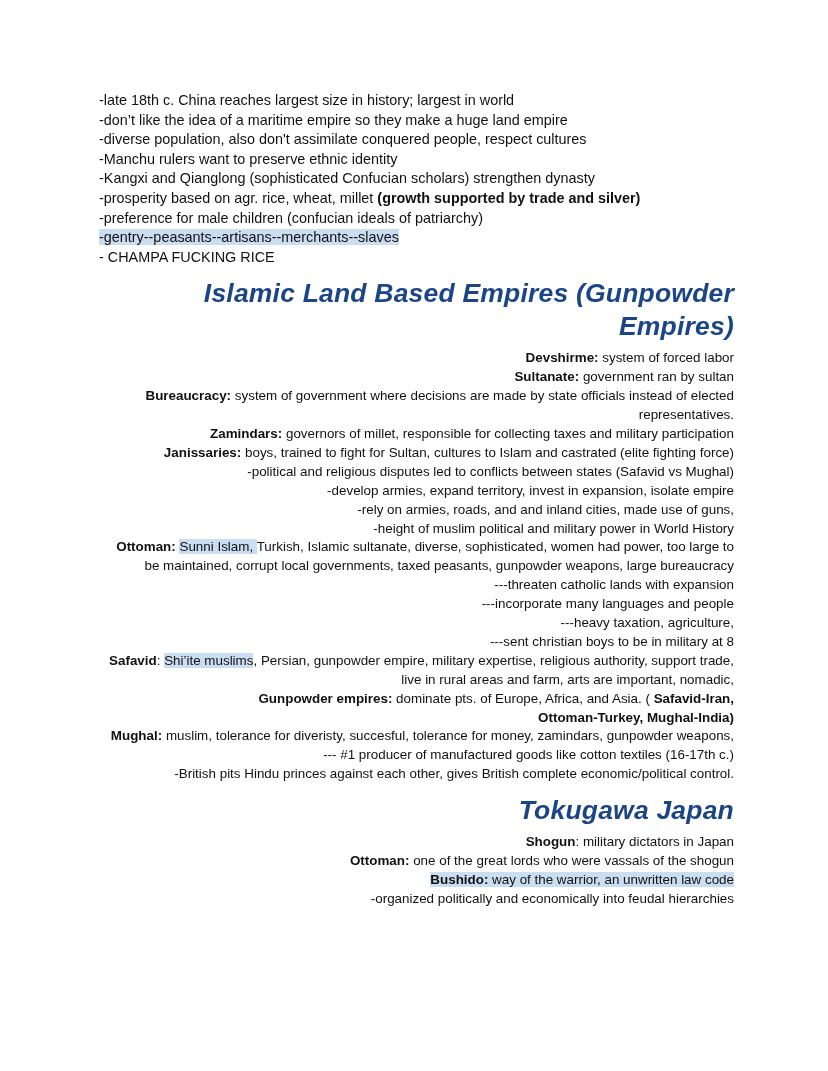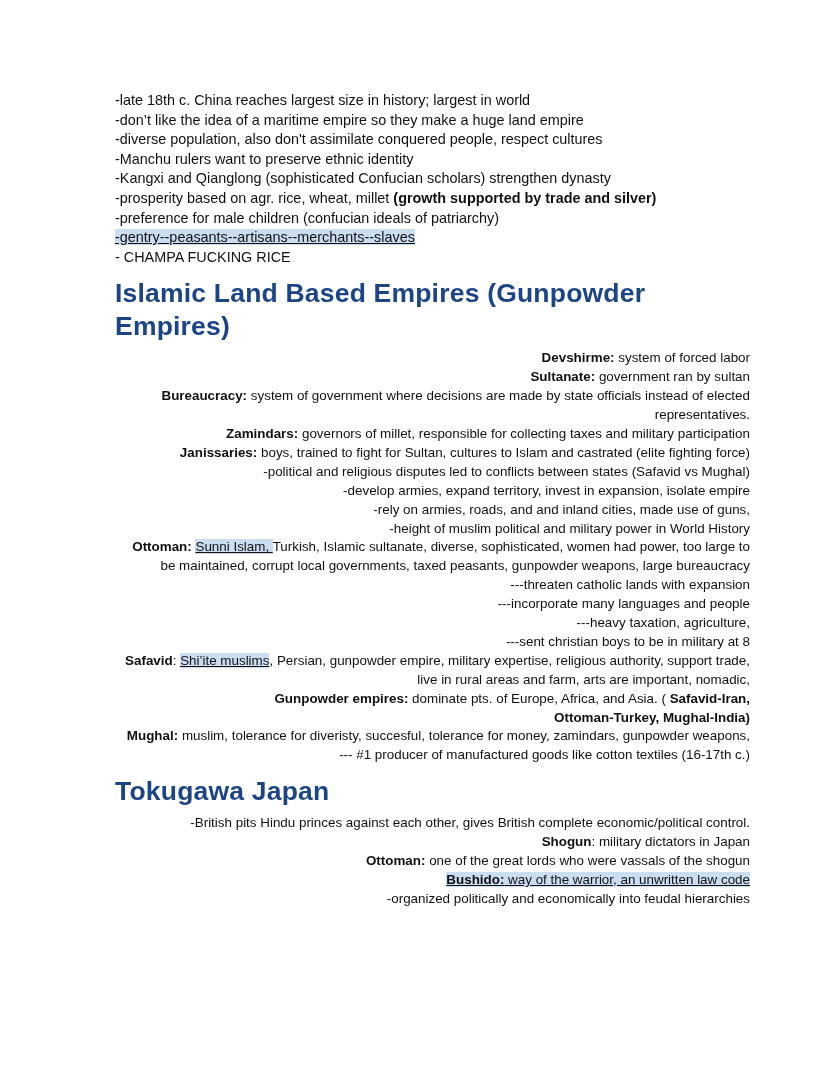--- a/index.html
+++ b/index.html
@@ -13,47 +13,48 @@
   body{
     width:828px;height:1071px;overflow:hidden;
     background:var(--page-bg);
     font-family:"Liberation Sans","DejaVu Sans",sans-serif;
     color:var(--text-color);
   }
   .doc-page{
     position:relative;
     width:748px;height:1071px;
     background:var(--page-bg);
-    margin-left:16px;
   }
   .doc-content{
     position:absolute;
     left:99px;top:91px;
     width:635px;
   }
   .block{margin:0;padding:0;}
   .para-lg{
     font-size:14.4px;
     line-height:19.6px;
   }
   .para-sm{
     font-size:13.4px;
     line-height:18.9px;
     text-align:right;
   }
   .h1{
     font-size:26.5px;
     line-height:33px;
     font-weight:bold;
+    font-style:italic;
     color:var(--heading-color);
     margin:10px 0 6px 0;
     letter-spacing:0.2px;
+    text-align:right;
   }
   .bold{font-weight:bold;}
-  .highlight{background:var(--highlight-color);text-decoration:underline;}
+  .highlight{background:var(--highlight-color);}
 </style>
 </head>
 <body>
 
 <div class="doc-page">
   <div class="doc-content" id="doc-content">
       <div class="block para-lg"><span>-late 18th c. China reaches largest size in history; largest in world</span></div>
       <div class="block para-lg"><span>-don’t like the idea of a maritime empire so they make a huge land empire</span></div>
       <div class="block para-lg"><span>-diverse population, also don't assimilate conquered people, respect cultures</span></div>
       <div class="block para-lg"><span>-Manchu rulers want to preserve ethnic identity</span></div>
@@ -74,20 +75,20 @@
       <div class="block para-sm"><span>-height of muslim political and military power in World History</span></div>
       <div class="block para-sm"><span class="bold">Ottoman:</span><span> </span><span class="highlight">Sunni Islam, </span><span>Turkish, Islamic sultanate, diverse, sophisticated, women had power, too large to be maintained, corrupt local governments, taxed peasants, gunpowder weapons, large bureaucracy</span></div>
       <div class="block para-sm"><span>---threaten catholic lands with expansion</span></div>
       <div class="block para-sm"><span>---incorporate many languages and people</span></div>
       <div class="block para-sm"><span>---heavy taxation, agriculture,</span></div>
       <div class="block para-sm"><span>---sent christian boys to be in military at 8</span></div>
       <div class="block para-sm"><span class="bold">Safavid</span><span>: </span><span class="highlight">Shi’ite muslims</span><span>, Persian, gunpowder empire, military expertise, religious authority, support trade, live in rural areas and farm, arts are important, nomadic,</span></div>
       <div class="block para-sm"><span class="bold">Gunpowder empires:</span><span> dominate pts. of Europe, Africa, and Asia. ( </span><span class="bold">Safavid-Iran,</span><br><span class="bold">Ottoman-Turkey, Mughal-India)</span></div>
       <div class="block para-sm"><span class="bold">Mughal:</span><span> muslim, tolerance for diveristy, succesful, tolerance for money, zamindars, gunpowder weapons,</span></div>
       <div class="block para-sm"><span>--- #1 producer of manufactured goods like cotton textiles (16-17th c.)</span></div>
+      <div class="block para-sm"><span>-British pits Hindu princes against each other, gives British complete economic/political control.</span></div>
       <div class="block h1"><span>Tokugawa Japan</span></div>
-      <div class="block para-sm"><span>-British pits Hindu princes against each other, gives British complete economic/political control.</span></div>
       <div class="block para-sm"><span class="bold">Shogun</span><span>: military dictators in Japan</span></div>
       <div class="block para-sm"><span class="bold">Ottoman:</span><span> one of the great lords who were vassals of the shogun</span></div>
       <div class="block para-sm"><span class="bold highlight">Bushido:</span><span class="highlight"> way of the warrior, an unwritten law code</span></div>
       <div class="block para-sm"><span>-organized politically and economically into feudal hierarchies</span></div>
     </div>
 </div>
 
 </body></html>

